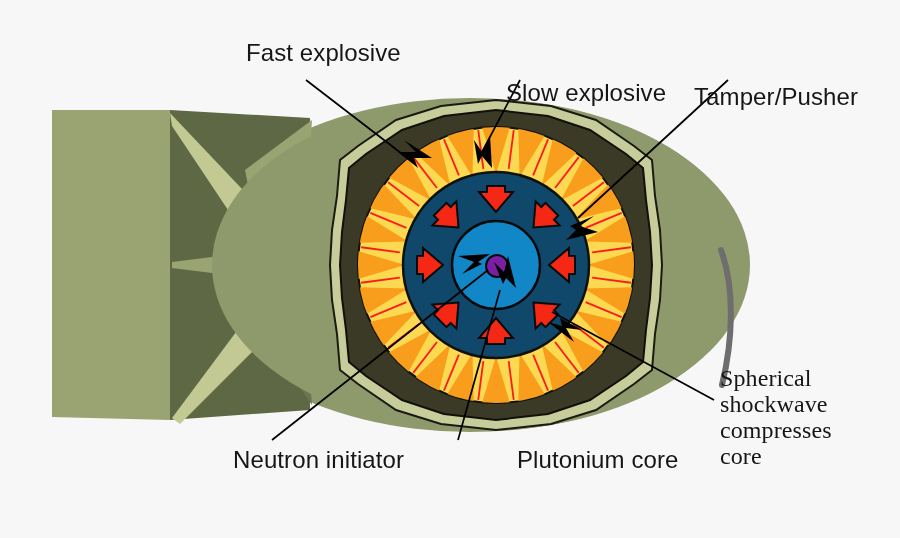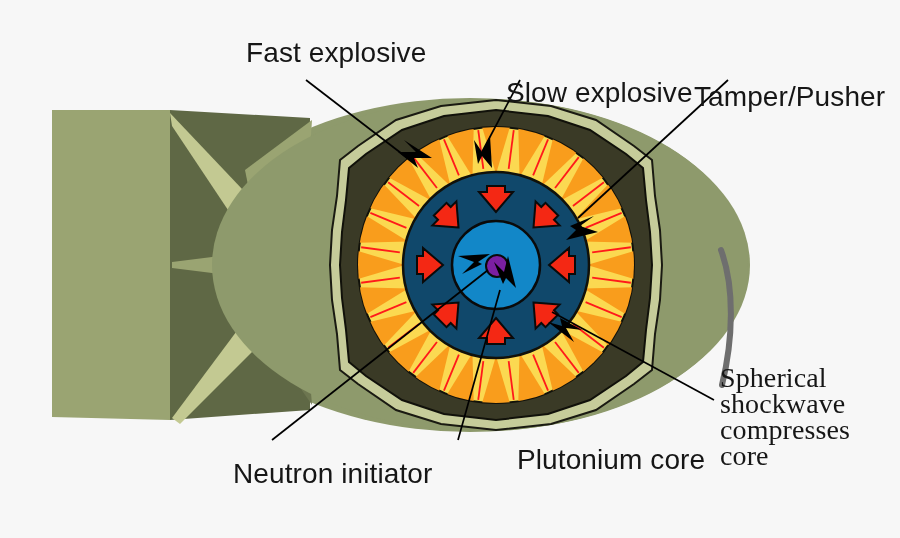--- a/index.html
+++ b/index.html
@@ -21,30 +21,30 @@
     left: 0;
     top: 0;
     width: 900px;
     height: 538px;
     display: block;
   }
   .label {
     position: absolute;
     color: #161616;
     font-family: "Liberation Sans", sans-serif;
-    font-size: 28px;
+    font-size: 24px;
     line-height: 26px;
     white-space: pre;
     letter-spacing: 0.1px;
   }
   #label-fast-explosive   { left: 246px; top: 40px; }
   #label-slow-explosive   { left: 506px; top: 40px; margin-top: 40px; }
   #label-tamper-pusher    { left: 694px; top: 40px; margin-top: 44px; }
   #label-shockwave        { left: 720px; top: 365px; white-space: pre-line; font-family: Liberation Serif, serif; }
-  #label-neutron-initiator{ left: 233px; top: 461px; }
+  #label-neutron-initiator{ left: 233px; top: 447px; }
   #label-plutonium-core   { left: 470px; top: 447px; margin-left: 47px; }
 </style>
 </head>
 <body>
 
 <div id="stage">
 
   <svg id="diagram-svg" viewBox="0 0 900 538">
     <defs>
       <clipPath id="clipSphere">

